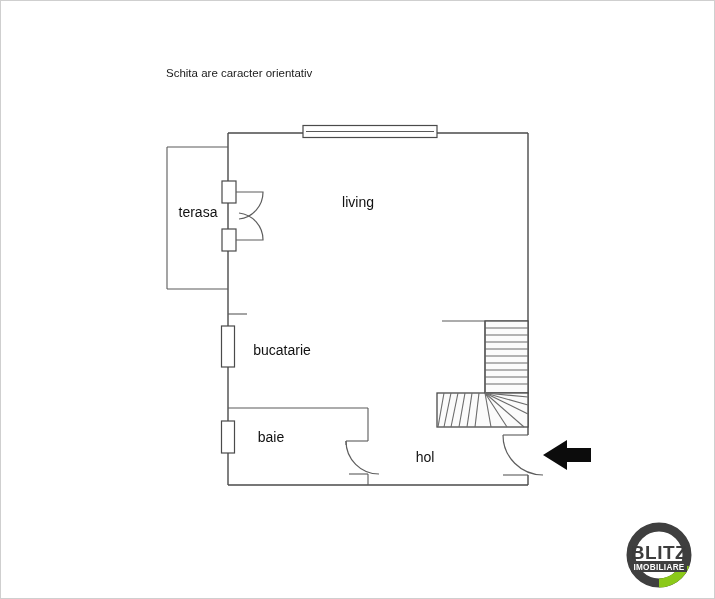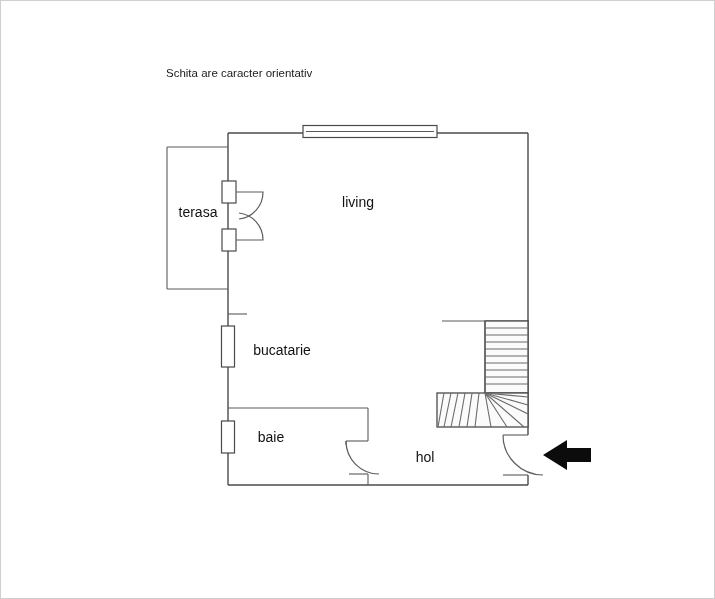--- a/index.html
+++ b/index.html
@@ -210,14 +210,27 @@
     <text class="room-label" x="357" y="206" text-anchor="middle">living</text>
 
     <text class="room-label" x="281" y="354" text-anchor="middle">bucatarie</text>
 
     <text class="room-label" x="270" y="441" text-anchor="middle">baie</text>
 
     <text class="room-label" x="424" y="461" text-anchor="middle">hol</text>
 
   </svg>
 
+  <div class="logo-wrap">
+    <svg class="logo-svg" width="92" height="72" viewBox="0 0 92 72">
+
+      <circle cx="46" cy="36" r="28" fill="none" stroke="#3f3f3f" stroke-width="9"></circle>
+
+      <path d="M 46 64 A 28 28 0 0 0 72 46" fill="none" stroke="#8bc919" stroke-width="9"></path>
+
+      <text class="logo-blitz" x="46" y="40" text-anchor="middle">BLITZ</text>
+
+      <rect x="18" y="42" width="56" height="11" fill="#3f3f3f"></rect>
+      <text class="logo-imob" x="46" y="50.5" text-anchor="middle">IMOBILIARE</text>
+    </svg>
+  </div>
 
 </div>
 
 </body></html>

